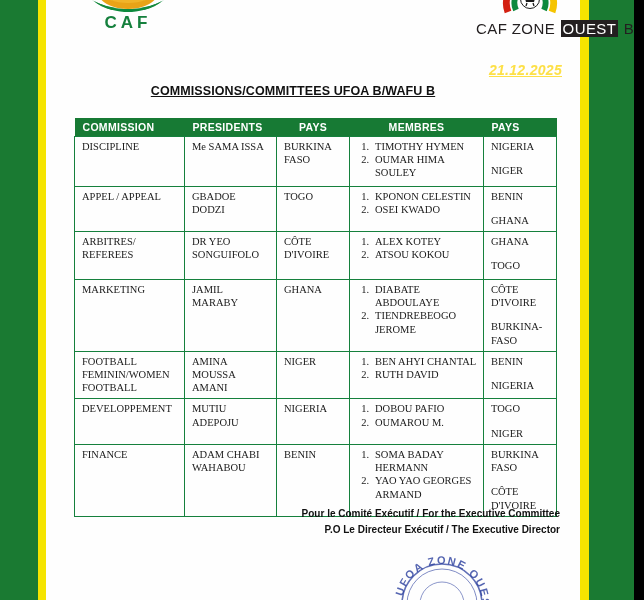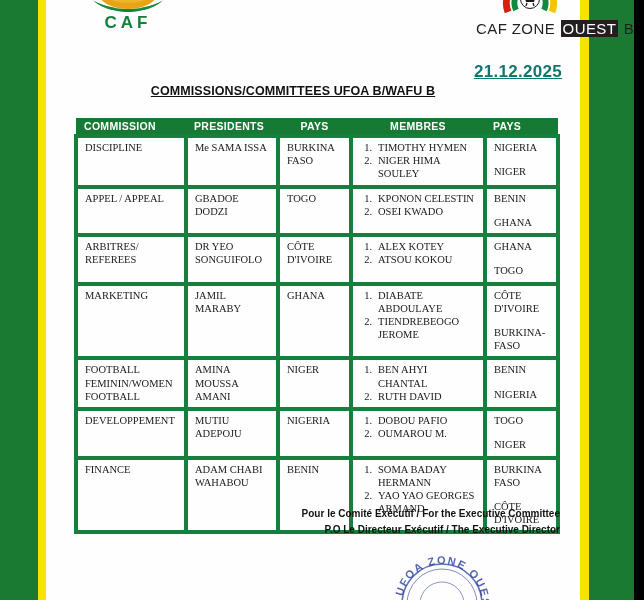--- a/index.html
+++ b/index.html
@@ -46,22 +46,22 @@
     color:#231f20; white-space:nowrap;
   }
   .logo-zone .zone-text .inv {
     background:#231f20; color:#fff; padding:0 2px; margin:0 1px;
   }
 
   
   .doc-date {
     position:absolute; right:82px; top:62px;
     font-family:"Liberation Sans", sans-serif;
-    font-weight:bold; font-size:17px; color:#0f766e;
-    text-decoration:underline; letter-spacing:.3px;
+    font-weight:bold; font-size:14px; color:#fde047;
+    text-decoration:underline; letter-spacing:.3px;font-style:italic;
   }
   .doc-title {
     position:absolute; left:46px; top:84px; width:494px;
     text-align:center;
     font-family:"Liberation Sans", sans-serif;
     font-weight:bold; font-size:12.5px; color:#111;
     text-decoration:underline; letter-spacing:.1px;
   }
 
   
@@ -70,21 +70,21 @@
   table.main th {
     background:#177a34; color:#fff;
     font-family:"Liberation Sans", sans-serif;
     font-weight:bold; font-size:10.5px;
     letter-spacing:.3px;
     height:18px; padding:0 8px;
     text-align:left; border:none;
   }
   table.main th.ctr { text-align:center; }
   table.main td {
-    border:4px solid #15803d;
+    border:1px solid #15803d;
     vertical-align:top;
     padding:3px 6px 4px 7px;
     font-family:"Liberation Serif", serif;
     font-size:10.5px; color:#1a1a1a; line-height:1.26;
   }
   .c1 { width:110px; } .c2 { width:92px; } .c3 { width:73px; }
   .c4 { width:134px; } .c5 { width:73px; }
   .mem-list { list-style:none; margin:0; padding:0; }
   .mem-list li { display:flex; gap:6px; }
   .mem-num { width:12px; flex:0 0 12px; text-align:right; }
@@ -180,21 +180,21 @@
             <td>Me SAMA ISSA</td>
             <td>BURKINA FASO</td>
             <td>
               <ul class="mem-list">
                 <li>
                   <span class="mem-num">1.</span>
                   <span class="mem-name">TIMOTHY HYMEN</span>
                 </li>
                 <li>
                   <span class="mem-num">2.</span>
-                  <span class="mem-name">NIGER HIMA SOULEY</span>
+                  <span class="mem-name">OUMAR HIMA SOULEY</span>
                 </li>
               </ul>
             </td>
             <td>
               <span class="pays-line">NIGERIA</span>
               <span class="pays-gap"></span>
               <span class="pays-line">NIGER</span>
             </td>
           </tr>
           <tr style="height: 40px;">

